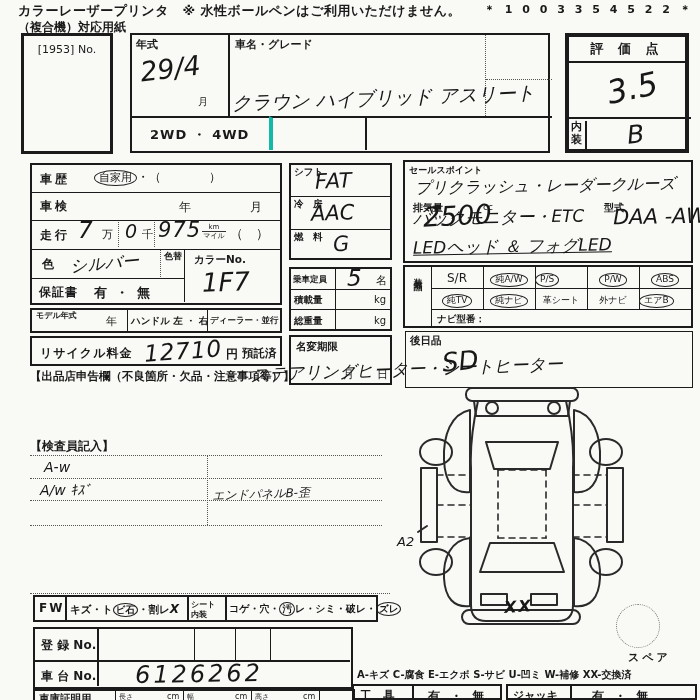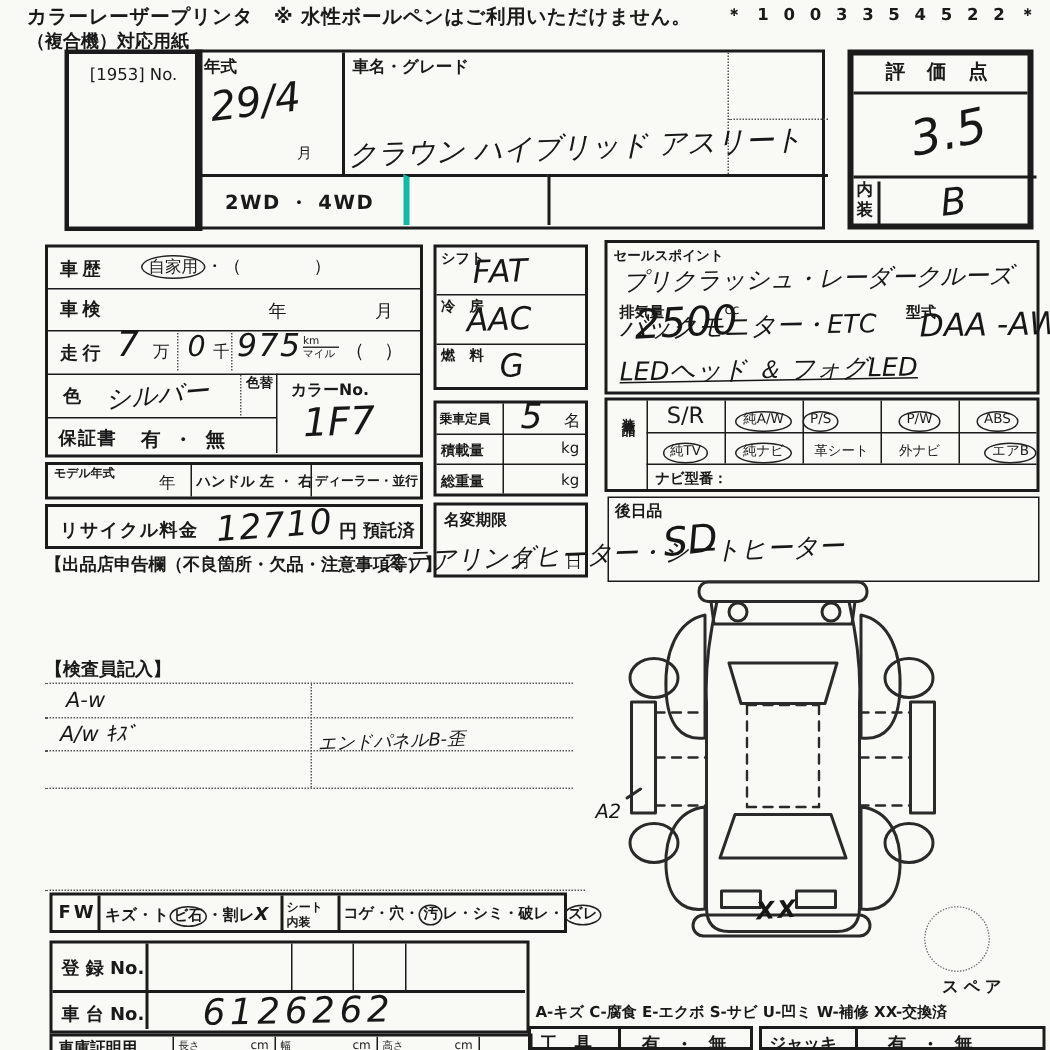--- a/index.html
+++ b/index.html
@@ -15,21 +15,21 @@
   .doth{border-top:1.5px dotted #555}
   .vert{writing-mode:vertical-rl;text-orientation:upright}
 </style>
 </head>
 <body>
 
 <div class="a lbl" style="left:18px;top:2px;font-size:13px;letter-spacing:.5px">カラーレーザープリンタ　※ 水性ボールペンはご利用いただけません。</div>
 <div class="a lbl" style="left:18px;top:19px;font-size:12px">（複合機）対応用紙</div>
 <div class="a lbl" style="left:484px;top:2px;font-size:11px;font-weight:700;letter-spacing:3px">＊ 1 0 0 3 3 5 4 5 2 2 ＊</div>
 
-<div class="bx" style="left:43px;top:33px;width:92px;height:121px;border-width:3.5px">
+<div class="bx" style="left:21px;top:33px;width:92px;height:121px;border-width:3.5px">
   <div class="a" style="left:0;right:0;top:7px;text-align:center;font-size:11px">[1953] No.</div>
 </div>
 
 <div class="bx" style="left:130px;top:33px;width:420px;height:120px;border-width:2.5px">
 
   <div class="a" style="left:0;top:0;width:98px;height:81px;border-right:2px solid #1b1b1b">
     <span class="a lbl" style="left:4px;top:2px;font-size:11px">年式</span>
     <span class="a hw" style="left:8px;top:18px;font-size:27px;transform:rotate(-7deg)">29/4</span>
     <span class="a" style="left:66px;top:60px;font-size:10px">月</span>
   </div>
@@ -89,21 +89,21 @@
   <span class="a" style="left:218px;top:34px;font-size:12px">月</span>
 
   <span class="a lbl" style="left:8px;top:62px;font-size:12px;letter-spacing:3px">走行</span>
   <span class="a hw" style="left:46px;top:52px;font-size:23px">7</span>
   <span class="a" style="left:70px;top:62px;font-size:11px">万</span>
   <div class="a dotv" style="left:86px;top:57px;height:25px"></div>
   <span class="a hw" style="left:93px;top:55px;font-size:19px">0</span>
   <span class="a" style="left:110px;top:62px;font-size:11px">千</span>
   <div class="a dotv" style="left:122px;top:57px;height:25px"></div>
   <span class="a hw" style="left:126px;top:53px;font-size:21px;letter-spacing:1px">975</span>
-  <span class="a" style="left:170px;top:58px;width:24px;font-size:7px;line-height:1.2">
+  <span class="a" style="left:170px;top:58px;width:24px;text-align:center;font-size:7px;line-height:1.2">
     <span style="display:block;border-bottom:1px solid #333">km</span>
     <span style="display:block">マイル</span>
   </span>
   <span class="a" style="left:198px;top:60px;font-size:13px">（　）</span>
 
   <span class="a lbl" style="left:10px;top:91px;font-size:12px">色</span>
   <span class="a hw" style="left:38px;top:87px;font-size:17px;transform:rotate(-5deg)">シルバー</span>
   <span class="a lbl" style="left:132px;top:86px;width:18px;font-size:9px;line-height:1.2;word-break:break-all">色替</span>
   <span class="a lbl" style="left:162px;top:88px;font-size:10.5px">カラーNo.</span>
   <span class="a hw" style="left:170px;top:102px;font-size:26px;transform:rotate(-2deg)">1F7</span>
@@ -170,30 +170,30 @@
 
 <div class="bx" style="left:403px;top:265px;width:290px;height:63px">
   <div class="a" style="left:26px;top:0;height:59px;border-left:1.5px solid #1b1b1b"></div>
   <div class="a" style="left:26px;top:21px;width:260px;border-top:1.5px solid #1b1b1b"></div>
   <div class="a" style="left:26px;top:42px;width:260px;border-top:1.5px solid #1b1b1b"></div>
   <div class="a" style="left:78px;top:0;height:42px;border-left:1.5px solid #1b1b1b"></div>
   <div class="a" style="left:130px;top:0;height:42px;border-left:1.5px solid #1b1b1b"></div>
   <div class="a" style="left:182px;top:0;height:42px;border-left:1.5px solid #1b1b1b"></div>
   <div class="a" style="left:234px;top:0;height:42px;border-left:1.5px solid #1b1b1b"></div>
   <div class="a vert lbl" style="left:6px;top:4px;font-size:9px;letter-spacing:2px">装備品</div>
-  <div class="a" style="left:26px;top:0;width:52px;height:21px;text-align:center;line-height:20px"><span style="font-size:15px">S/R</span></div>
+  <div class="a" style="left:26px;top:0;width:52px;height:21px;text-align:center;line-height:20px"><span style="font-size:12px">S/R</span></div>
   <div class="a" style="left:78px;top:0;width:52px;height:21px;text-align:center;line-height:20px"><span style="font-size:9px" class="circled">純A/W</span></div>
   <div class="a" style="left:130px;top:0;width:52px;height:21px;line-height:20px"><span style="font-size:9px" class="circled">P/S</span></div>
   <div class="a" style="left:182px;top:0;width:52px;height:21px;text-align:center;line-height:20px"><span style="font-size:9px" class="circled">P/W</span></div>
   <div class="a" style="left:234px;top:0;width:52px;height:21px;text-align:center;line-height:20px"><span style="font-size:9px" class="circled">ABS</span></div>
   <div class="a" style="left:26px;top:21px;width:52px;height:21px;text-align:center;line-height:20px"><span style="font-size:9px" class="circled">純TV</span></div>
   <div class="a" style="left:78px;top:21px;width:52px;height:21px;text-align:center;line-height:20px"><span style="font-size:9px" class="circled">純ナビ</span></div>
   <div class="a" style="left:130px;top:21px;width:52px;height:21px;text-align:center;line-height:20px"><span style="font-size:9px">革シート</span></div>
   <div class="a" style="left:182px;top:21px;width:52px;height:21px;text-align:center;line-height:20px"><span style="font-size:9px">外ナビ</span></div>
-  <div class="a" style="left:234px;top:21px;width:52px;height:21px;text-align:right;line-height:20px"><span style="font-size:9px" class="circled">エアB</span></div>
+  <div class="a" style="left:234px;top:21px;width:52px;height:21px;text-align:left;line-height:20px"><span style="font-size:9px" class="circled">エアB</span></div>
   <span class="a lbl" style="left:32px;top:46px;font-size:9.5px">ナビ型番：</span>
 </div>
 
 <div class="bx" style="left:405px;top:331px;width:288px;height:57px;border-width:1.8px">
   <span class="a lbl" style="left:4px;top:2px;font-size:10.5px">後日品</span>
   <span class="a hw" style="left:36px;top:14px;font-size:26px;transform:rotate(-6deg)">SD</span>
 </div>
 
 <div class="a" style="left:30px;top:438px;width:352px;height:158px">
   <span class="a lbl" style="left:0;top:0;font-size:12px">【検査員記入】</span>

